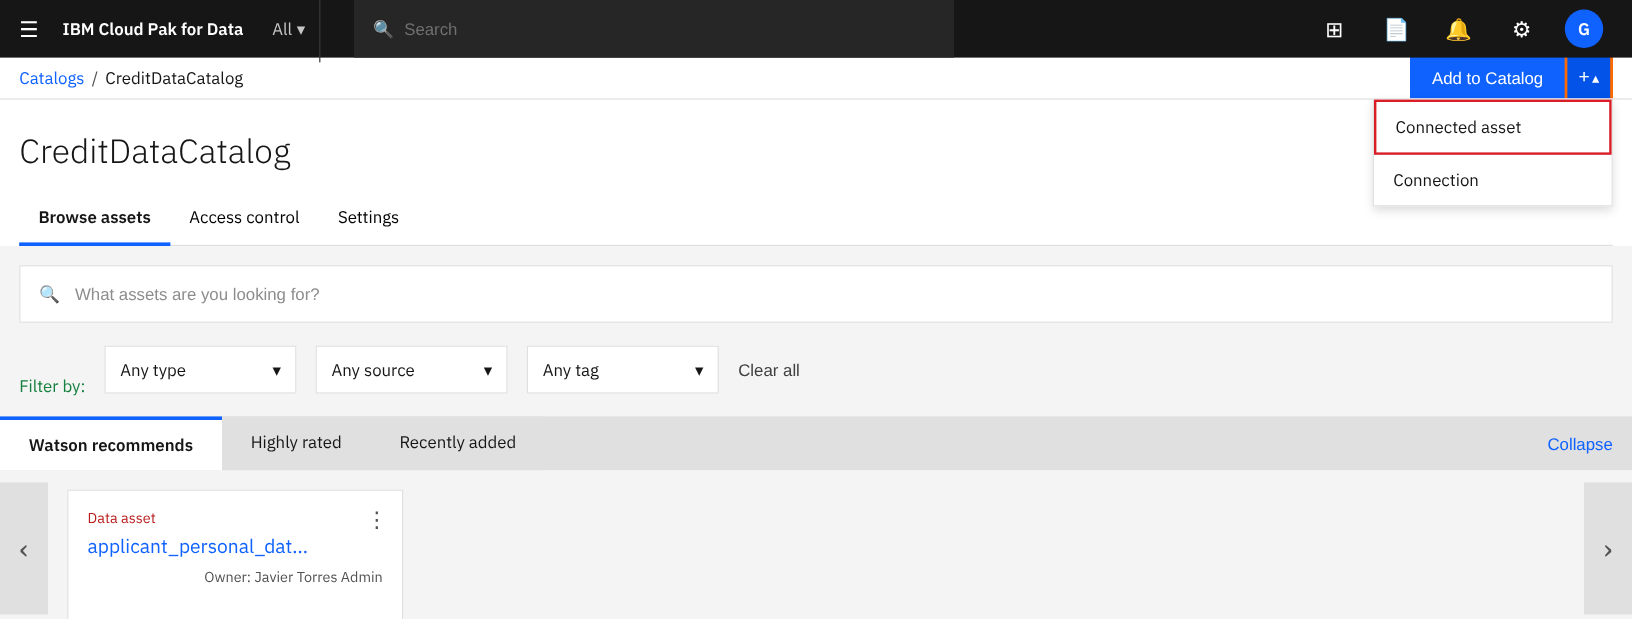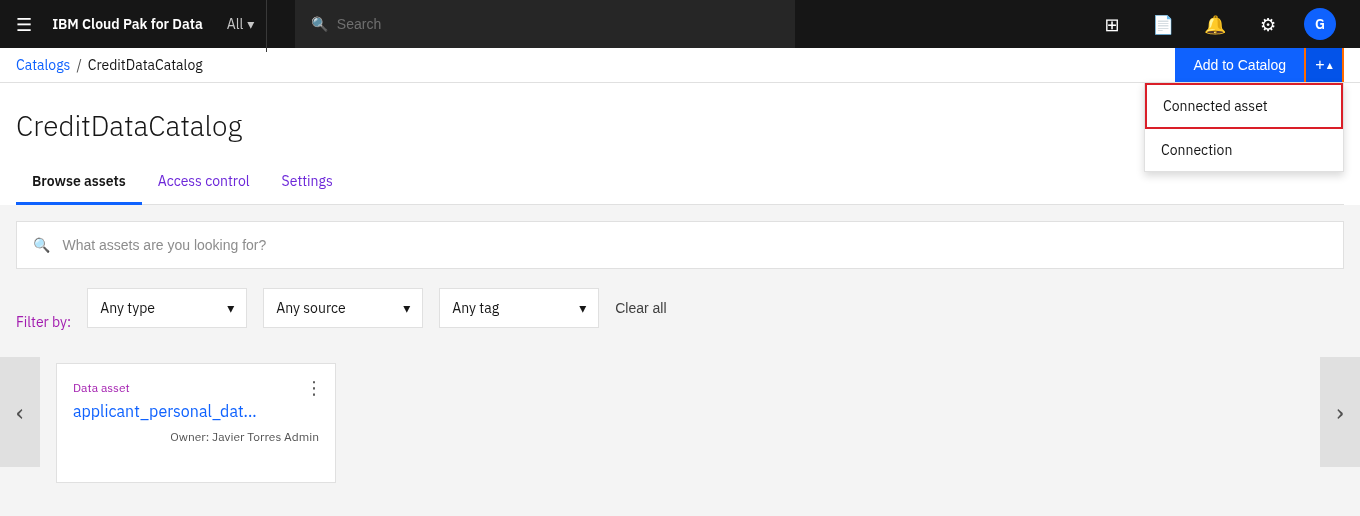--- a/index.html
+++ b/index.html
@@ -176,21 +176,21 @@
     
     .tabs {
       display: flex;
       border-bottom: 1px solid #e0e0e0;
       gap: 0;
     }
     .tab {
       padding: 12px 16px;
       font-size: 14px;
       cursor: pointer;
-      color: #6d28d9;
+      color: #000000;
       border-bottom: 3px solid transparent;
       margin-bottom: -1px;
     }
     .tab.active {
       color: #161616;
       border-bottom: 3px solid #0f62fe;
       font-weight: 600;
     }
 
     
@@ -216,21 +216,21 @@
       outline: none;
       width: 100%;
     }
     .asset-search-bar input::placeholder { color: #8d8d8d; }
 
     .filter-row {
       display: flex;
       align-items: center;
       gap: 16px;
     }
-    .filter-label { font-size: 14px; color: #a21caf; margin-top: 28px; }
+    .filter-label { font-size: 14px; color: #15803d; margin-top: 28px; }
     .filter-dropdown {
       display: flex;
       align-items: center;
       justify-content: space-between;
       background: #fff;
       border: 1px solid #e0e0e0;
       padding: 0 12px;
       height: 40px;
       min-width: 160px;
       cursor: pointer;
@@ -294,21 +294,21 @@
       width: 280px;
       min-height: 120px;
       padding: 16px;
       position: relative;
       border: 1px solid #e0e0e0;
       margin-right: 16px;
       margin-top: 16px;
     }
     .asset-card-type {
       font-size: 12px;
-      color: #a21caf;
+      color: #b91c1c;
       margin-bottom: 6px;
     }
     .asset-card-title {
       font-size: 16px;
       font-weight: 400;
       color: #0f62fe;
       white-space: nowrap;
       overflow: hidden;
       text-overflow: ellipsis;
     }
@@ -441,20 +441,34 @@
     <div class="filter-dropdown">
       <span>Any tag</span>
       <span>▾</span>
     </div>
     <button class="clear-all">Clear all</button>
   </div>
 </div>
 
 <div class="assets-section">
 
+  <div class="category-bar">
+    <div style="display:flex; flex:1;">
+      <div class="cat-tab active">
+        <span>Watson recommends</span>
+      </div>
+      <div class="cat-tab">
+        <span>Highly rated</span>
+      </div>
+      <div class="cat-tab">
+        <span>Recently added</span>
+      </div>
+    </div>
+    <button class="collapse-btn">Collapse</button>
+  </div>
 
   <div class="assets-outer">
 
     <div class="nav-arrow left" style="bottom:16px; height:110px; align-items:center; display:flex;">
       <span style="font-size:24px; color:#525252;">‹</span>
     </div>
 
     <div class="assets-grid" style="padding-left:56px; padding-right:56px;">
       <div class="asset-card">
         <div class="asset-card-type">Data asset</div>

